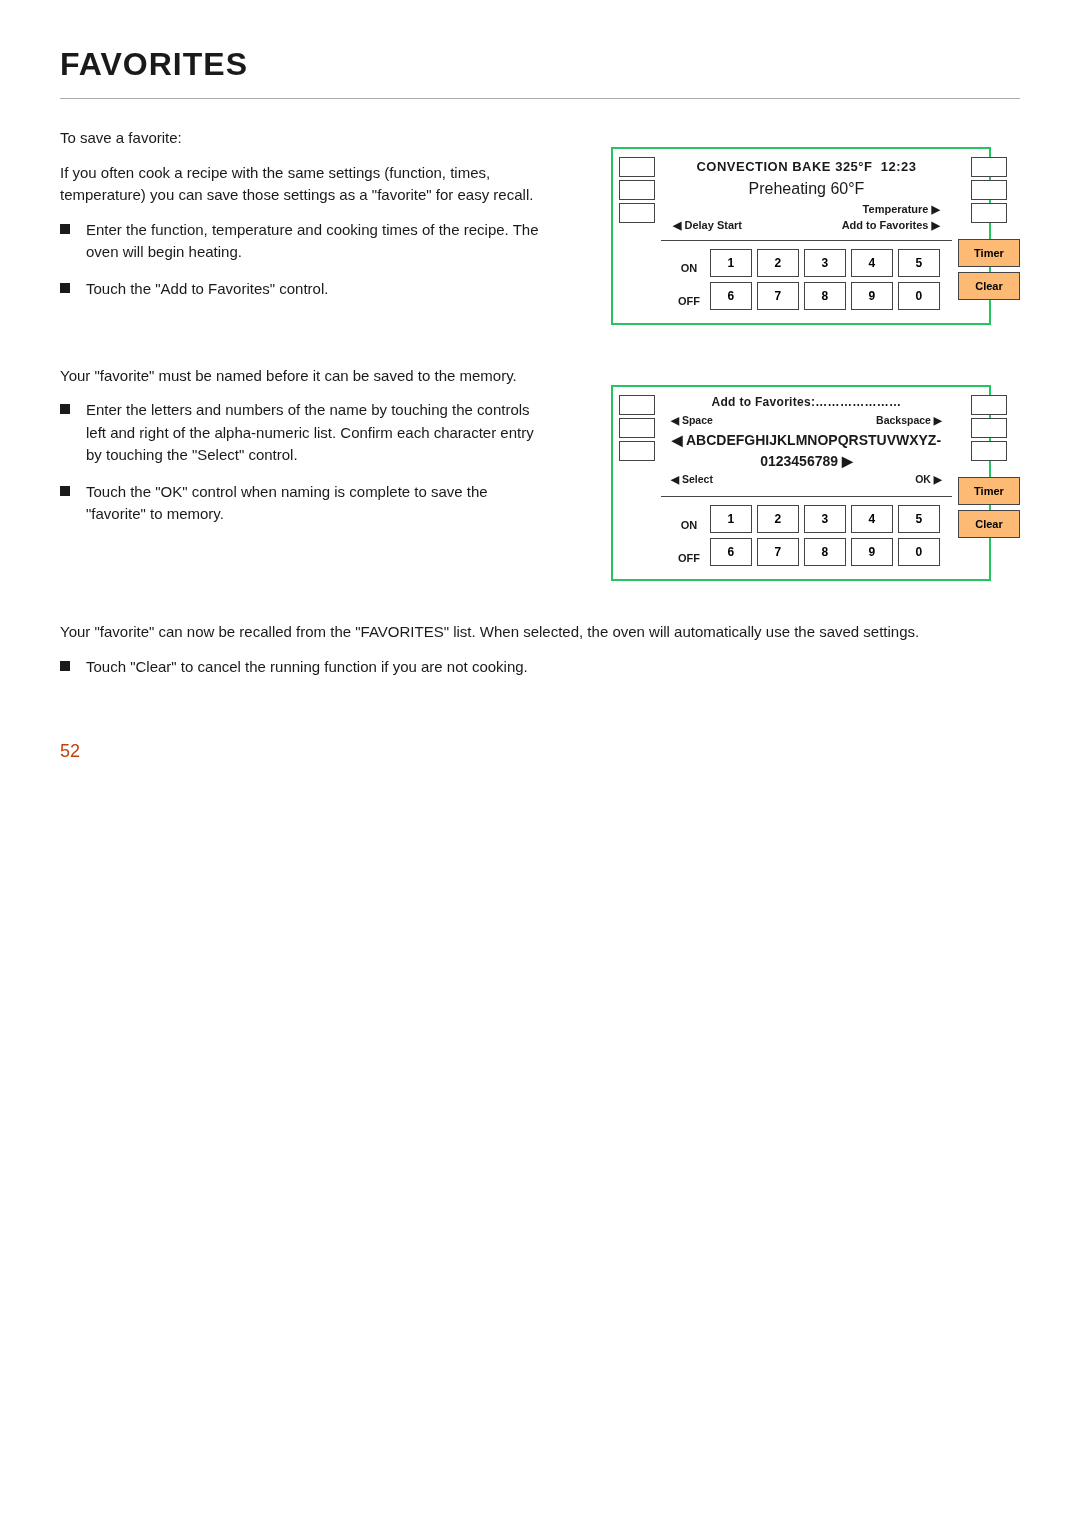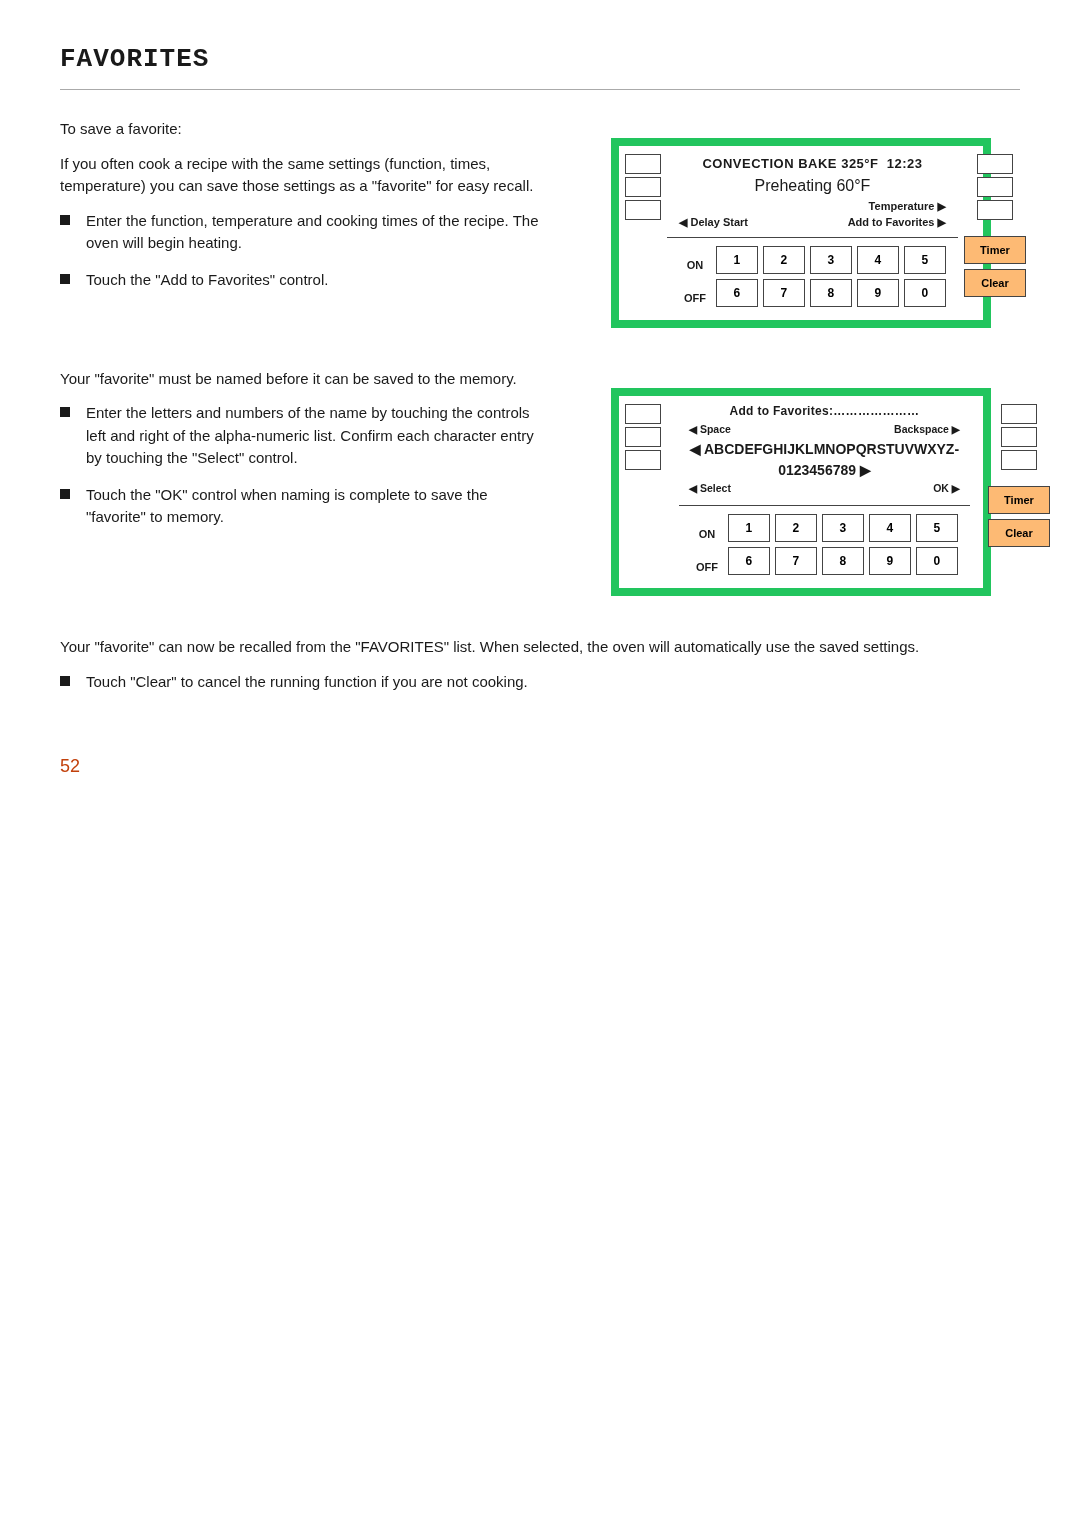--- a/index.html
+++ b/index.html
@@ -9,26 +9,25 @@
       background: #ffffff;
       width: 1080px;
       min-height: 1528px;
       padding: 40px 60px;
       color: #1a1a1a;
       font-size: 15px;
       line-height: 1.5;
     }
 
     .page-title {
-      font-size: 26px;
+      font-size: 32px;
       font-weight: 900;
       letter-spacing: 1px;
       margin-bottom: 10px;
       text-transform: uppercase;
-      font-family: Liberation Mono, monospace;
     }
 
     hr.title-divider {
       border: none;
       border-top: 1.5px solid #aaa;
       margin-bottom: 28px;
     }
 
     .content-area {
       display: flex;
@@ -69,21 +68,21 @@
     .bullet-list li .bullet-sq {
       width: 10px;
       height: 10px;
       background: #1a1a1a;
       margin-top: 5px;
       flex-shrink: 0;
     }
 
     
     .oven-panel {
-      border: 8px solid #22c55e;
+      border: 2px solid #22c55e;
       background: #fff;
       width: 380px;
       padding: 0;
       user-select: none;
     }
 
     .oven-display {
       background: #fff;
       border-bottom: 1.5px solid #444;
       padding: 8px 12px 6px 12px;
@@ -311,21 +310,21 @@
       <li>
         <span class="bullet-sq"></span>
         <span>Touch the "OK" control when naming is complete to save the "favorite" to memory.</span>
       </li>
     </ul>
   </div>
 
   <div class="diagram-col">
 
     <div class="oven-panel">
-      <div style="display:flex;gap:12px;">
+      <div style="display:flex;">
 
         <div class="oven-side-buttons">
           <span class="oven-side-btn"></span>
           <span class="oven-side-btn"></span>
           <span class="oven-side-btn"></span>
         </div>
 
         <div style="flex:1;">
           <div class="oven-display2">
             <div class="add-fav-title">Add to Favorites:…………………</div>

